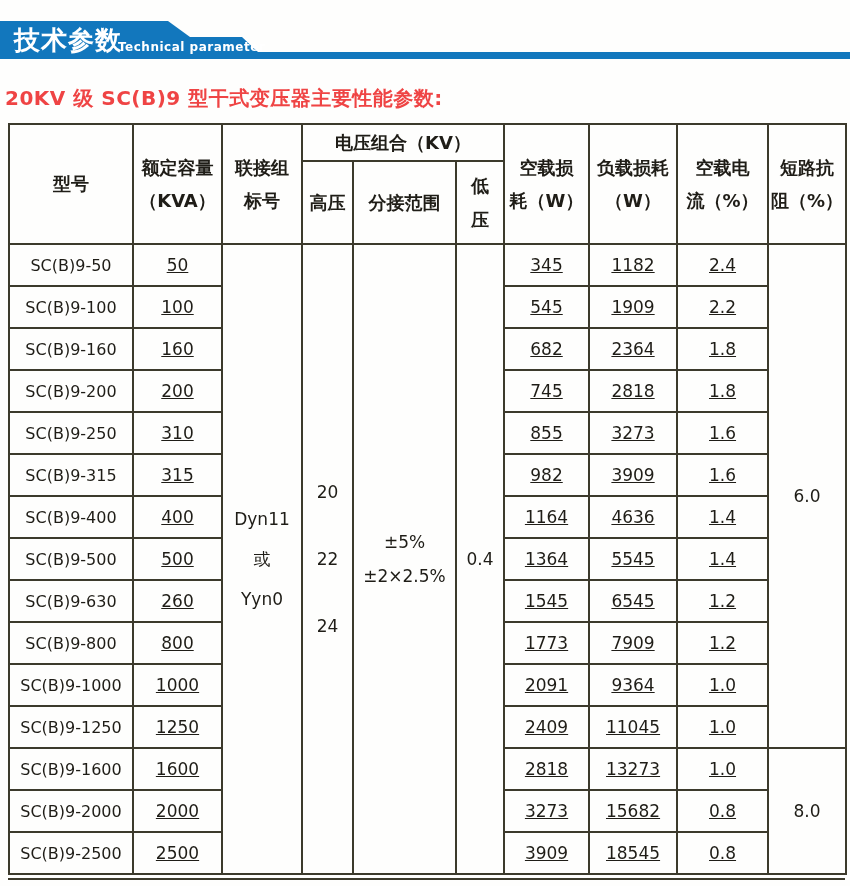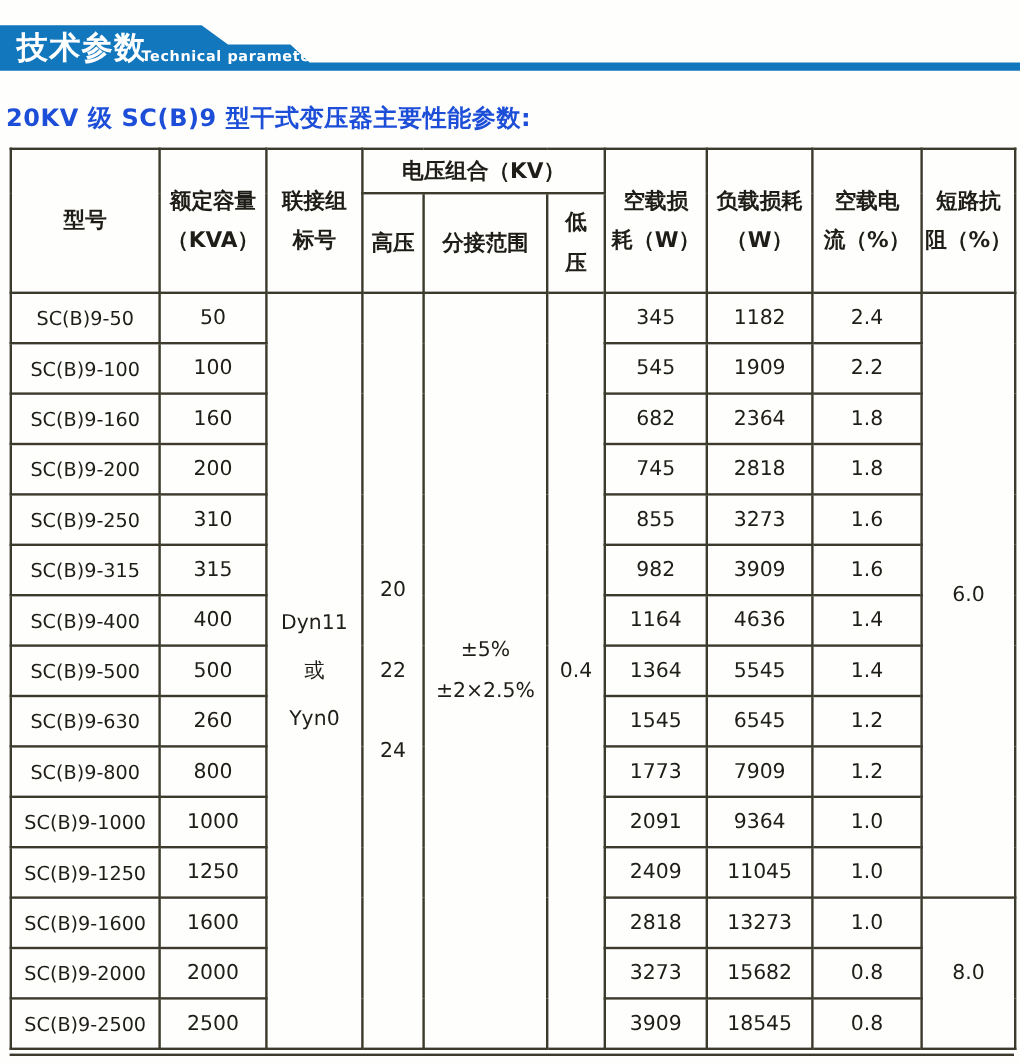--- a/index.html
+++ b/index.html
@@ -29,21 +29,21 @@
   }
   .banner-subtitle {
     position: absolute; left: 118px; top: 41px;
     font-size: 12px; font-weight: bold; color: #ffffff;
     letter-spacing: 0.5px; line-height: 1;
   }
 
   
   .page-title {
     position: absolute; left: 5px; top: 85px;
-    font-size: 20px; font-weight: bold; color: #1d4ed8;
+    font-size: 20px; font-weight: bold; color: #ef4444;
     letter-spacing: 0.5px; white-space: nowrap;
   }
 
   
   table.params {
     position: absolute; left: 8px; top: 123px;
     width: 837px;
     border-collapse: collapse;
     table-layout: fixed;
   }
@@ -57,21 +57,21 @@
   }
   table.params th {
     font-size: 18px; font-weight: bold;
     line-height: 1.85;
   }
   thead tr.h1 { height: 37px; }
   thead tr.h1 th.th-voltage { line-height: 1.1; border-radius: 13px; }
   thead tr.h2 { height: 83px; }
   tbody tr { height: 42px; }
   td.c-model { font-size: 16px; }
-  td.c-num { font-size: 17px; }
+  td.c-num { font-size: 17px; text-decoration: underline; }
   td.c-current { padding-top: 5px; margin-left: 36px; }
   td.merged-conn { font-size: 17px; line-height: 40px; }
   td.merged-hv { font-size: 17px; line-height: 67px; }
   td.merged-tap { font-size: 17px; line-height: 34px; padding-bottom: 36px; }
   td.merged-lv { font-size: 17px; }
   td.merged-imp { font-size: 17px; }
 
   .bottom-rule {
     position: absolute; left: 8px; top: 878px;
     width: 837px; height: 2px;

